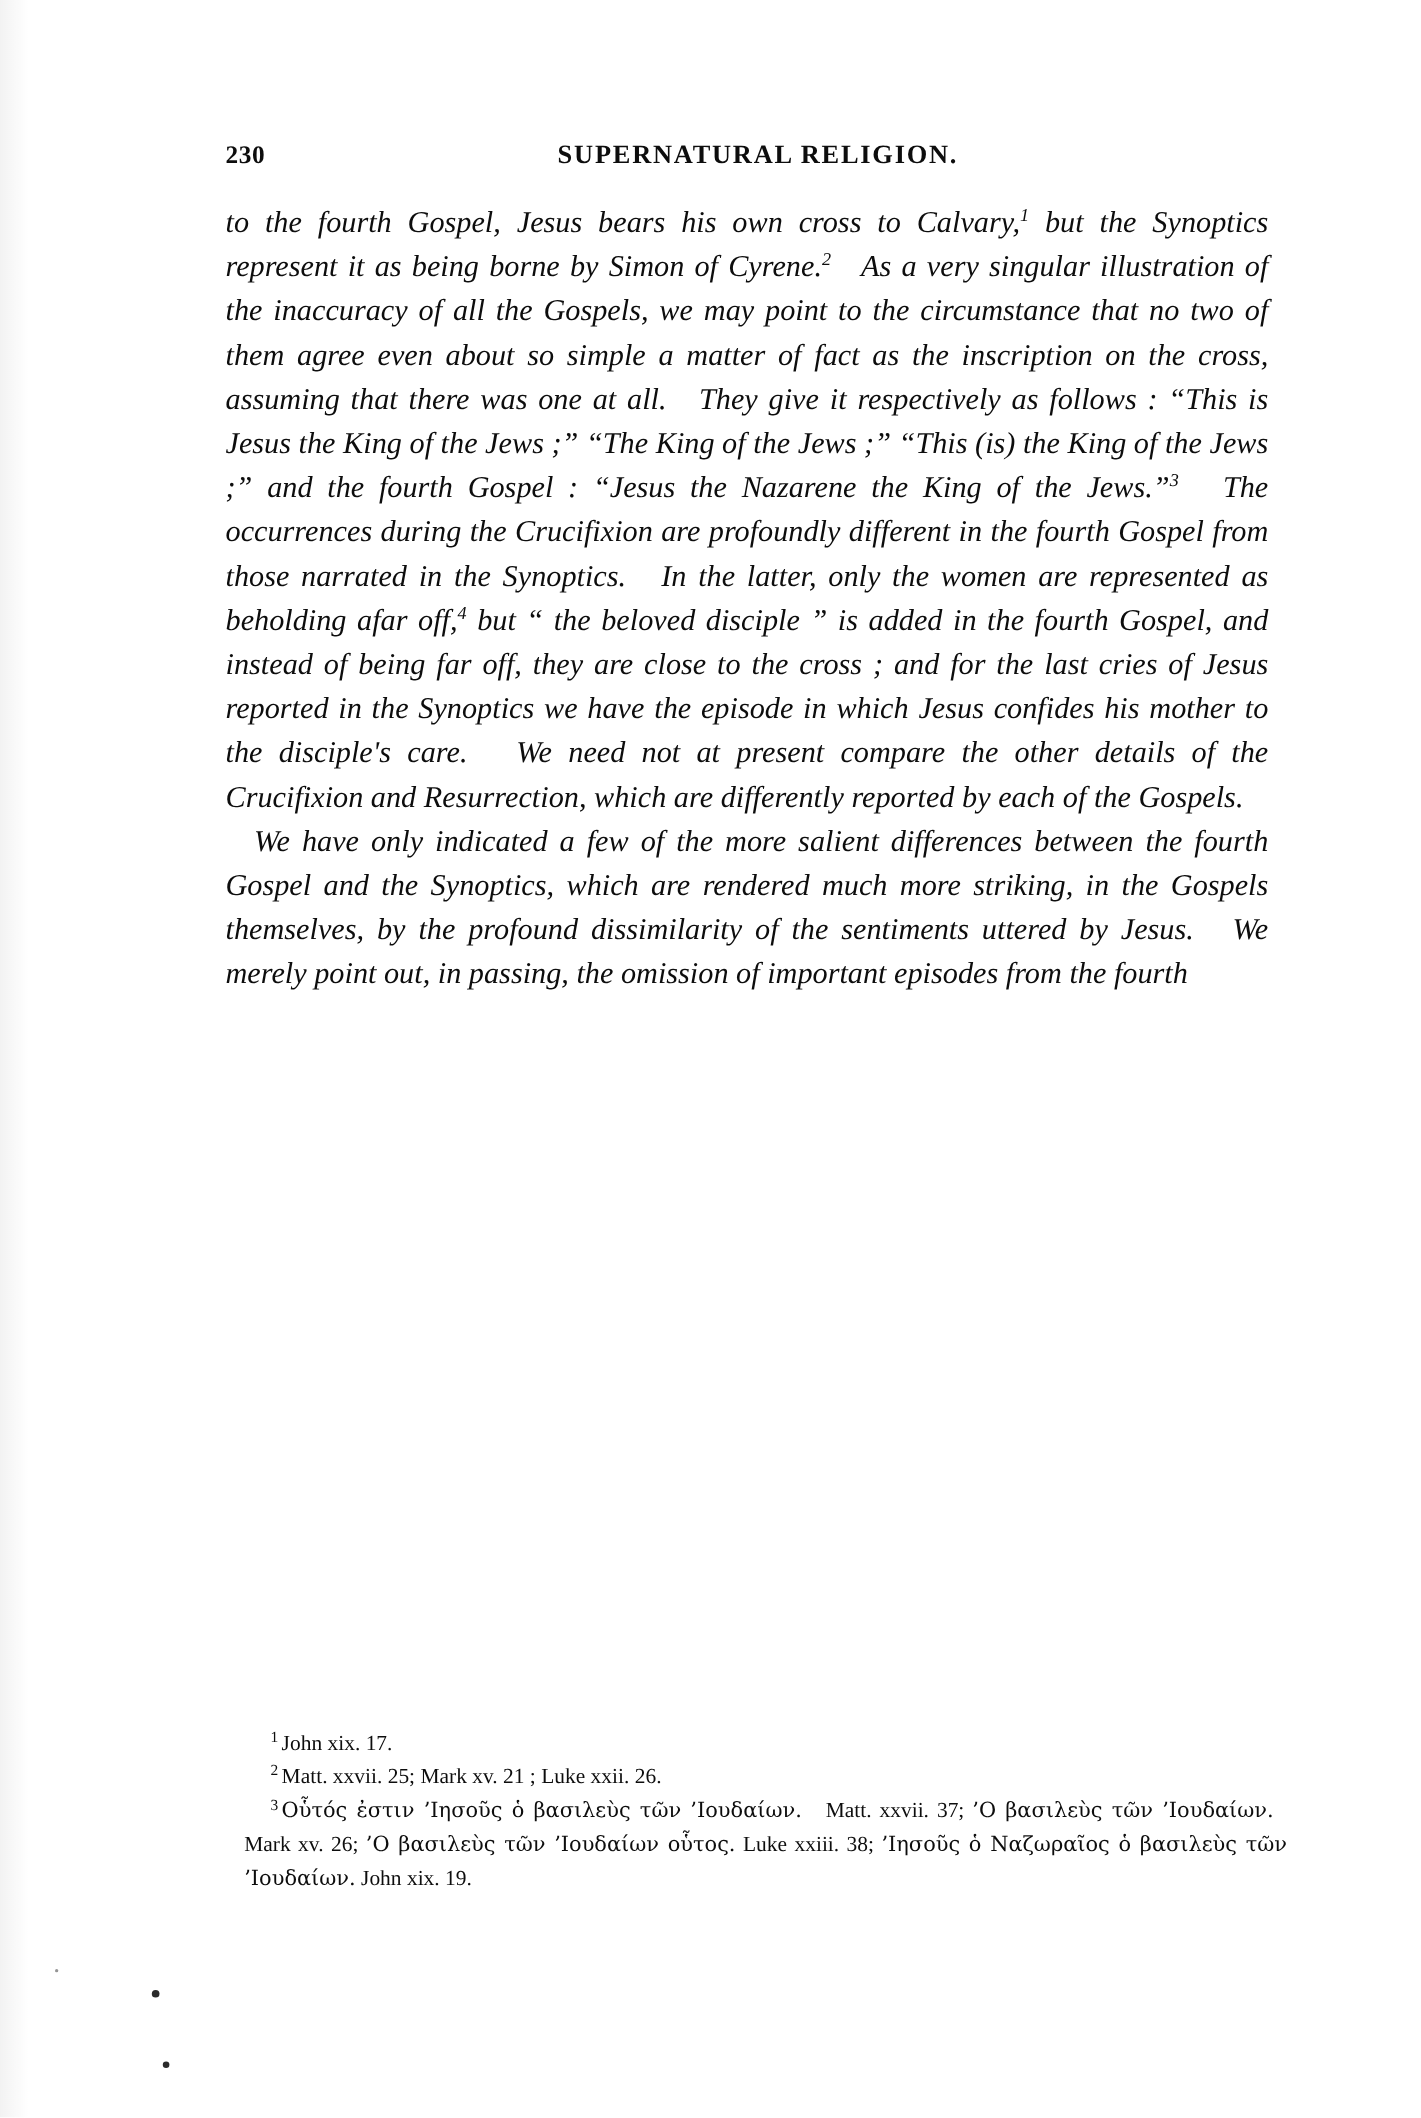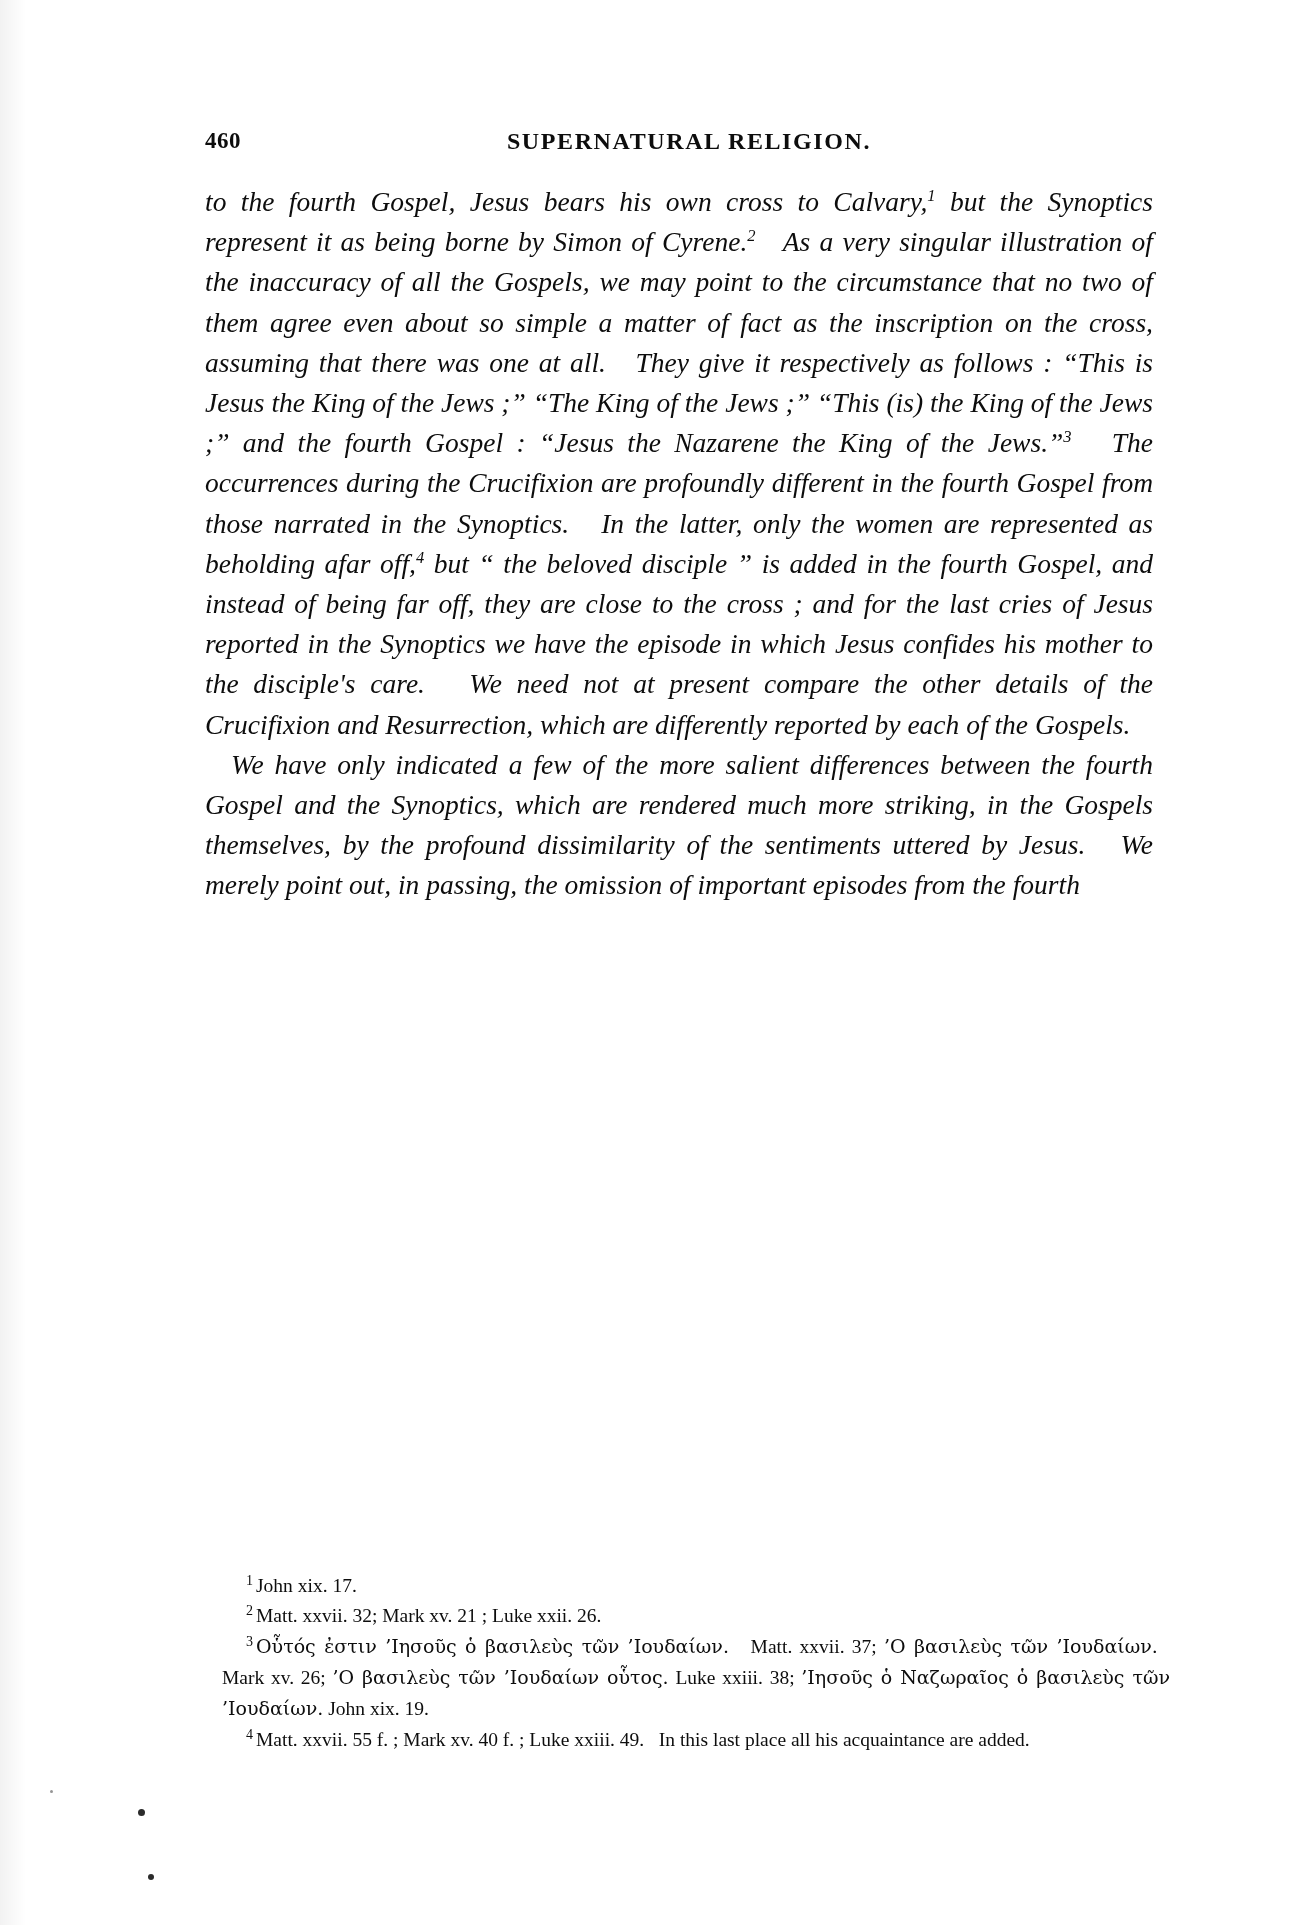--- a/index.html
+++ b/index.html
@@ -113,41 +113,38 @@
   }
 </style>
 </head>
 <body>
 
 <div class="page">
 
   <div class="edge-shade"></div>
 
   <div class="header">
-    <div class="folio">460</div>
+    <div class="folio">230</div>
     <div class="running-title">SUPERNATURAL RELIGION.</div>
   </div>
 
   <div class="body-text">
     <p>to the fourth Gospel, Jesus bears his own cross to Calvary,<sup>1</sup> but the Synoptics represent it as being borne by Simon of Cyrene.<sup>2</sup>&nbsp;&nbsp; As a very singular illustration of the inaccuracy of all the Gospels, we may point to the circumstance that no two of them agree even about so simple a matter of fact as the inscription on the cross, assuming that there was one at all.&nbsp;&nbsp; They give it respectively as follows : “This is Jesus the King of the Jews ;” “The King of the Jews ;” “This (is) the King of the Jews ;” and the fourth Gospel : “Jesus the Nazarene the King of the Jews.”<sup>3</sup>&nbsp;&nbsp; The occurrences during the Crucifixion are profoundly different in the fourth Gospel from those narrated in the Synoptics.&nbsp;&nbsp; In the latter, only the women are represented as beholding afar off,<sup>4</sup> but “ the beloved disciple ” is added in the fourth Gospel, and instead of being far off, they are close to the cross ; and for the last cries of Jesus reported in the Synoptics we have the episode in which Jesus confides his mother to the disciple's care.&nbsp;&nbsp; We need not at present compare the other details of the Crucifixion and Resurrection, which are differently reported by each of the Gospels.</p>
     <p class="indent">We have only indicated a few of the more salient differences between the fourth Gospel and the Synoptics, which are rendered much more striking, in the Gospels themselves, by the profound dissimilarity of the sentiments uttered by Jesus.&nbsp;&nbsp; We merely point out, in passing, the omission of important episodes from the fourth</p>
   </div>
 
   <div class="notes">
     <p class="note">
       <span class="note-num">1</span><span>John xix. 17.</span>
     </p>
     <p class="note">
-      <span class="note-num">2</span><span>Matt. xxvii. 32; Mark xv. 21 ; Luke xxii. 26.</span>
+      <span class="note-num">2</span><span>Matt. xxvii. 25; Mark xv. 21 ; Luke xxii. 26.</span>
     </p>
     <p class="note greek">
       <span class="note-num">3</span><span><span class="gk">Οὗτός ἐστιν ’Ιησοῦς ὁ βασιλεὺς τῶν ’Ιουδαίων.</span>&nbsp;&nbsp; Matt. xxvii. 37; <span class="gk">’Ο βασιλεὺς τῶν ’Ιουδαίων.</span>&nbsp;&nbsp; Mark xv. 26; <span class="gk">’Ο βασιλεὺς τῶν ’Ιουδαίων οὗτος.</span> Luke xxiii. 38; <span class="gk">’Ιησοῦς ὁ Ναζωραῖος ὁ βασιλεὺς τῶν ’Ιουδαίων.</span> John xix. 19.</span>
-    </p>
-    <p class="note">
-      <span class="note-num">4</span><span>Matt. xxvii. 55 f. ; Mark xv. 40 f. ; Luke xxiii. 49.&nbsp;&nbsp; In this last place all his acquaintance are added.</span>
     </p>
   </div>
 
   <div class="speck s1"></div>
   <div class="speck s2"></div>
   <div class="speck s3"></div>
 
 </div>
 
 </body></html>

